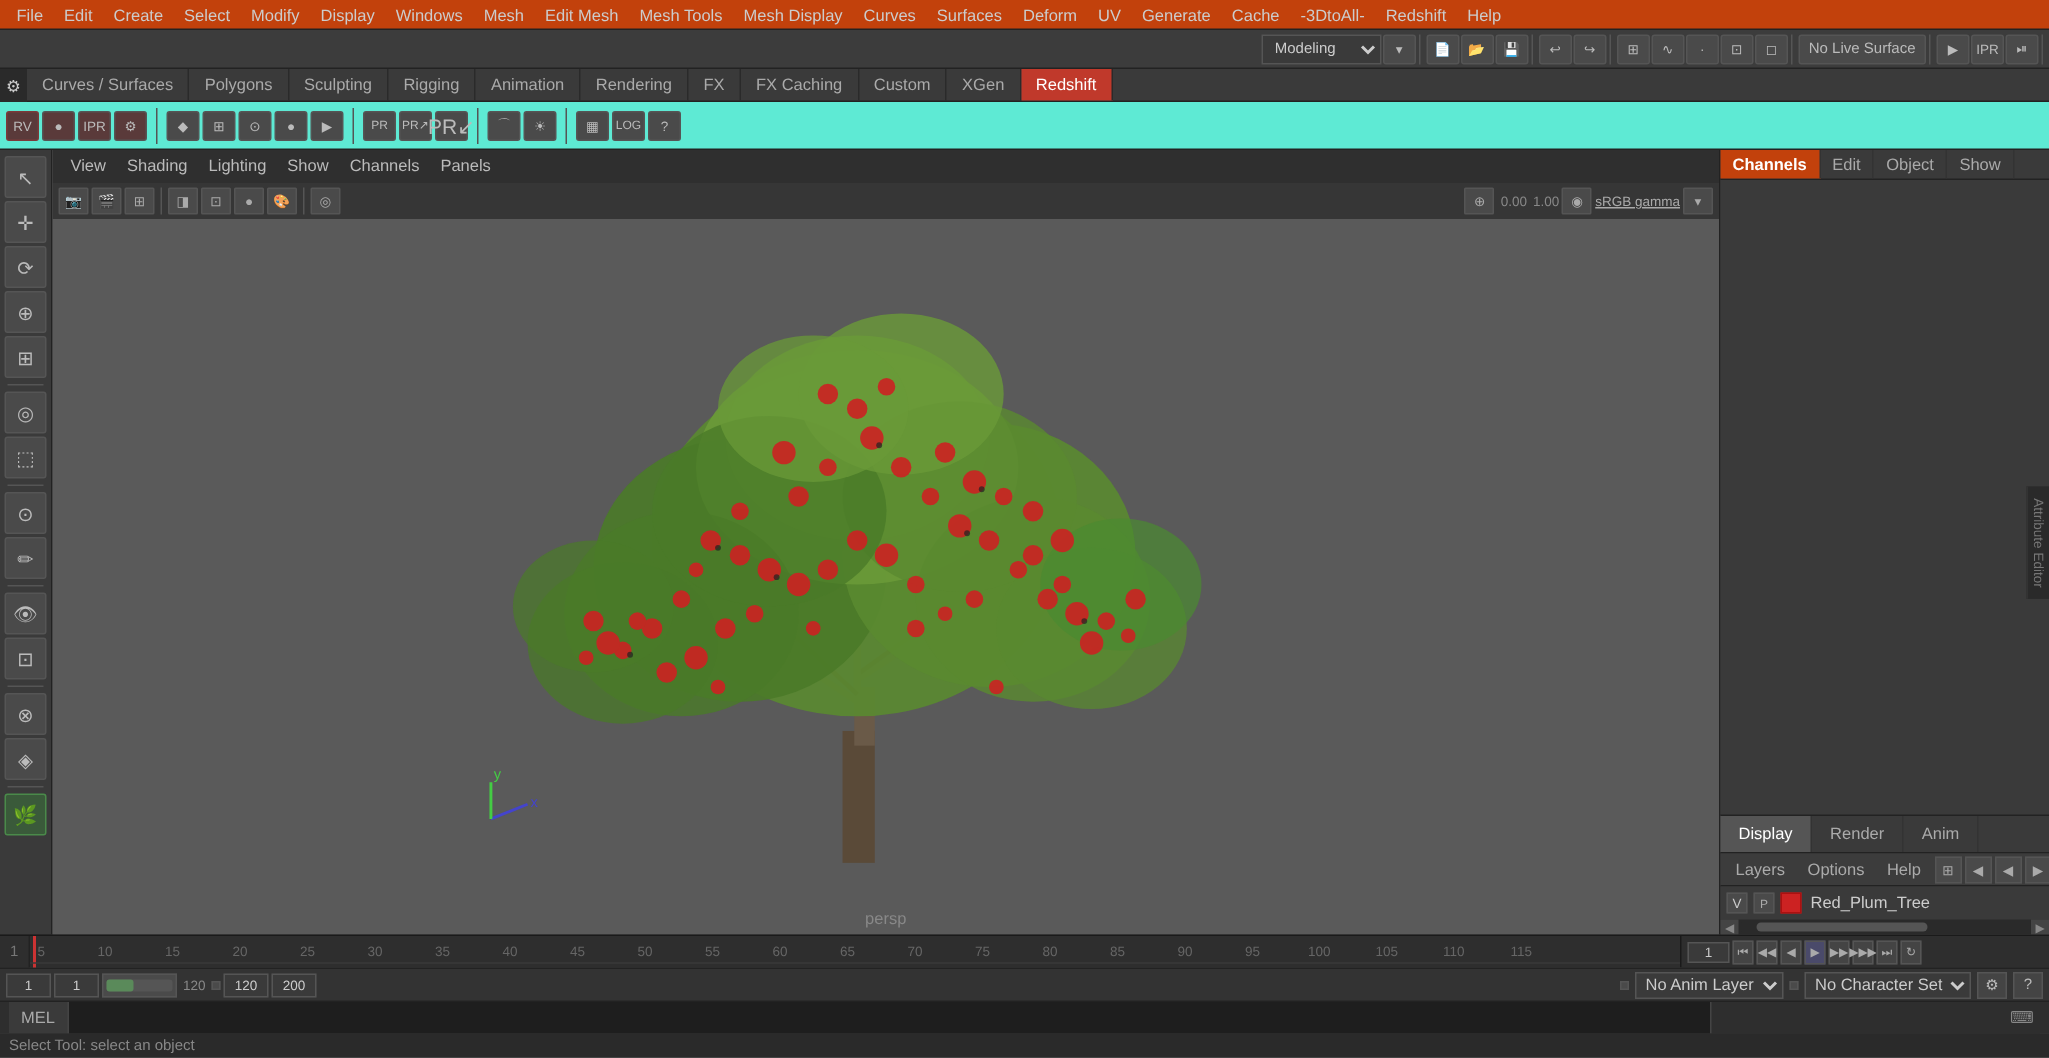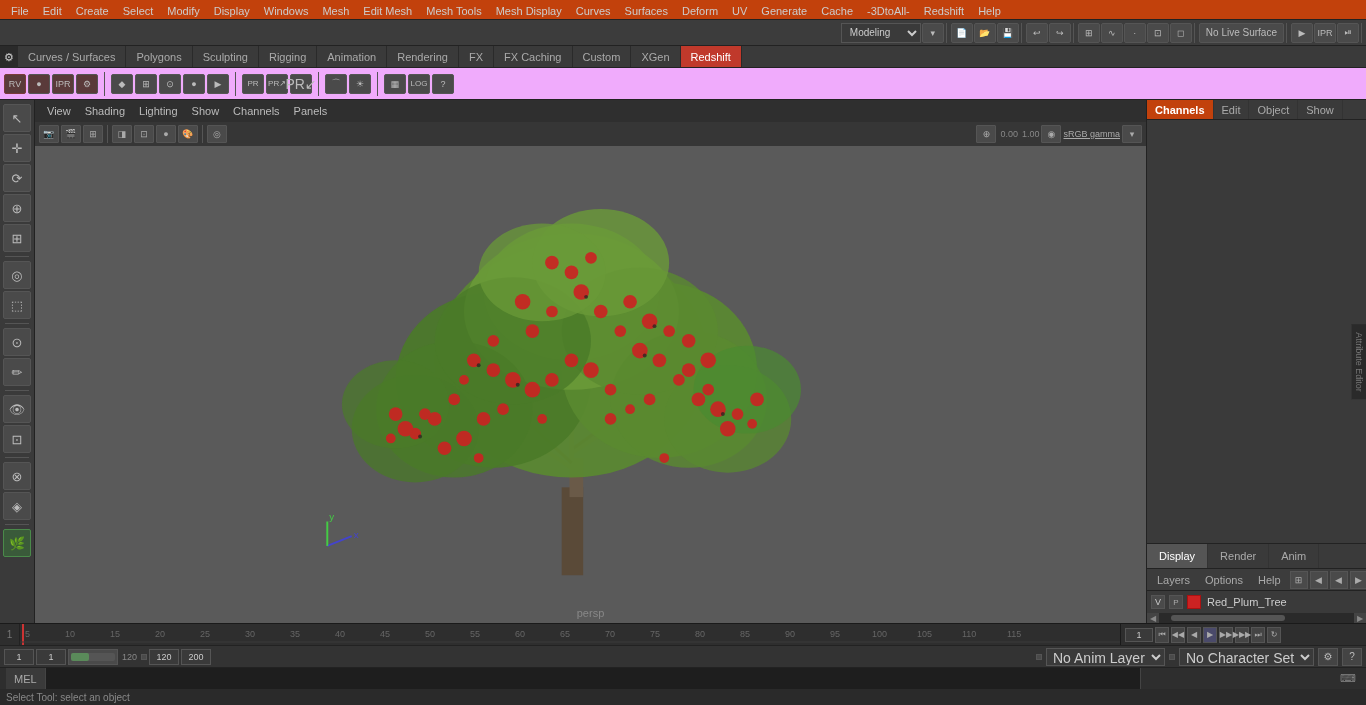--- a/index.html
+++ b/index.html
@@ -89,21 +89,21 @@
       color: #aaa;
       cursor: pointer;
       border-right: 1px solid #2a2a2a;
       white-space: nowrap;
     }
     .tab-item.active { background: #c0392b; color: #fff; }
 
     
     #toolbar2 {
       height: 32px;
-      background: #f0abfc;
+      background: #5eead4;
       display: flex;
       align-items: center;
       padding: 0 4px;
       border-bottom: 1px solid #222;
       gap: 2px;
     }
 
     
     #left-toolbar {
       width: 35px;
@@ -536,21 +536,21 @@
       overflow: hidden;
       background: #2e2e2e;
     }
 
     
     .anim-dropdown {
       height: 18px;
       background: #3a3a3a;
       border: 1px solid #555;
       color: #ccc;
-      font-size: 14px;
+      font-size: 11px;
       padding: 0 2px;
       cursor: pointer;
     }
   </style>
 </head>
 <body>
 
 <div id="app">
 
   <div id="menu-bar">

